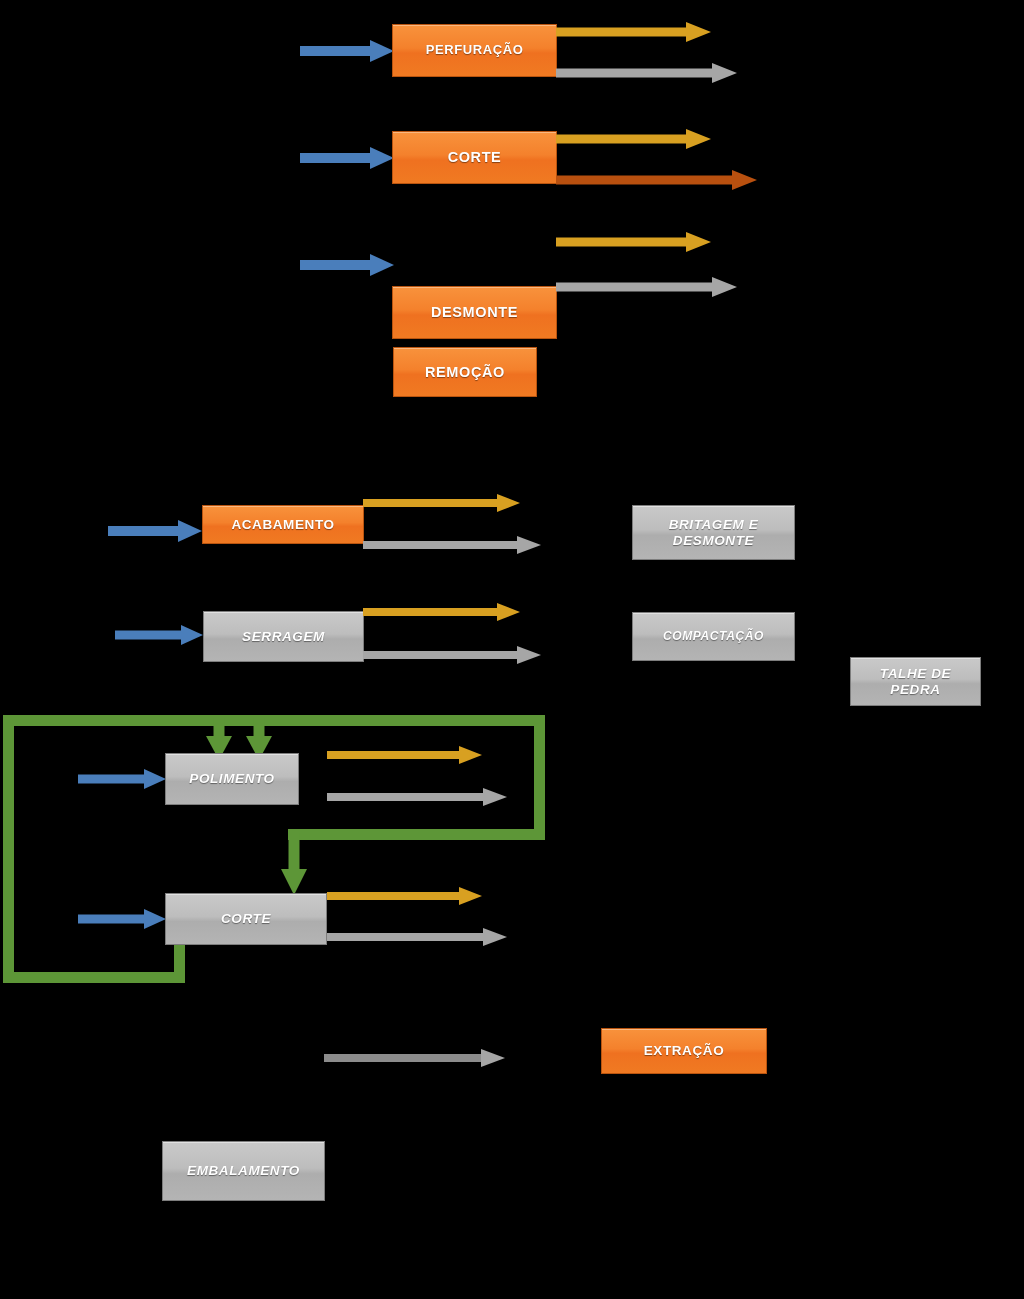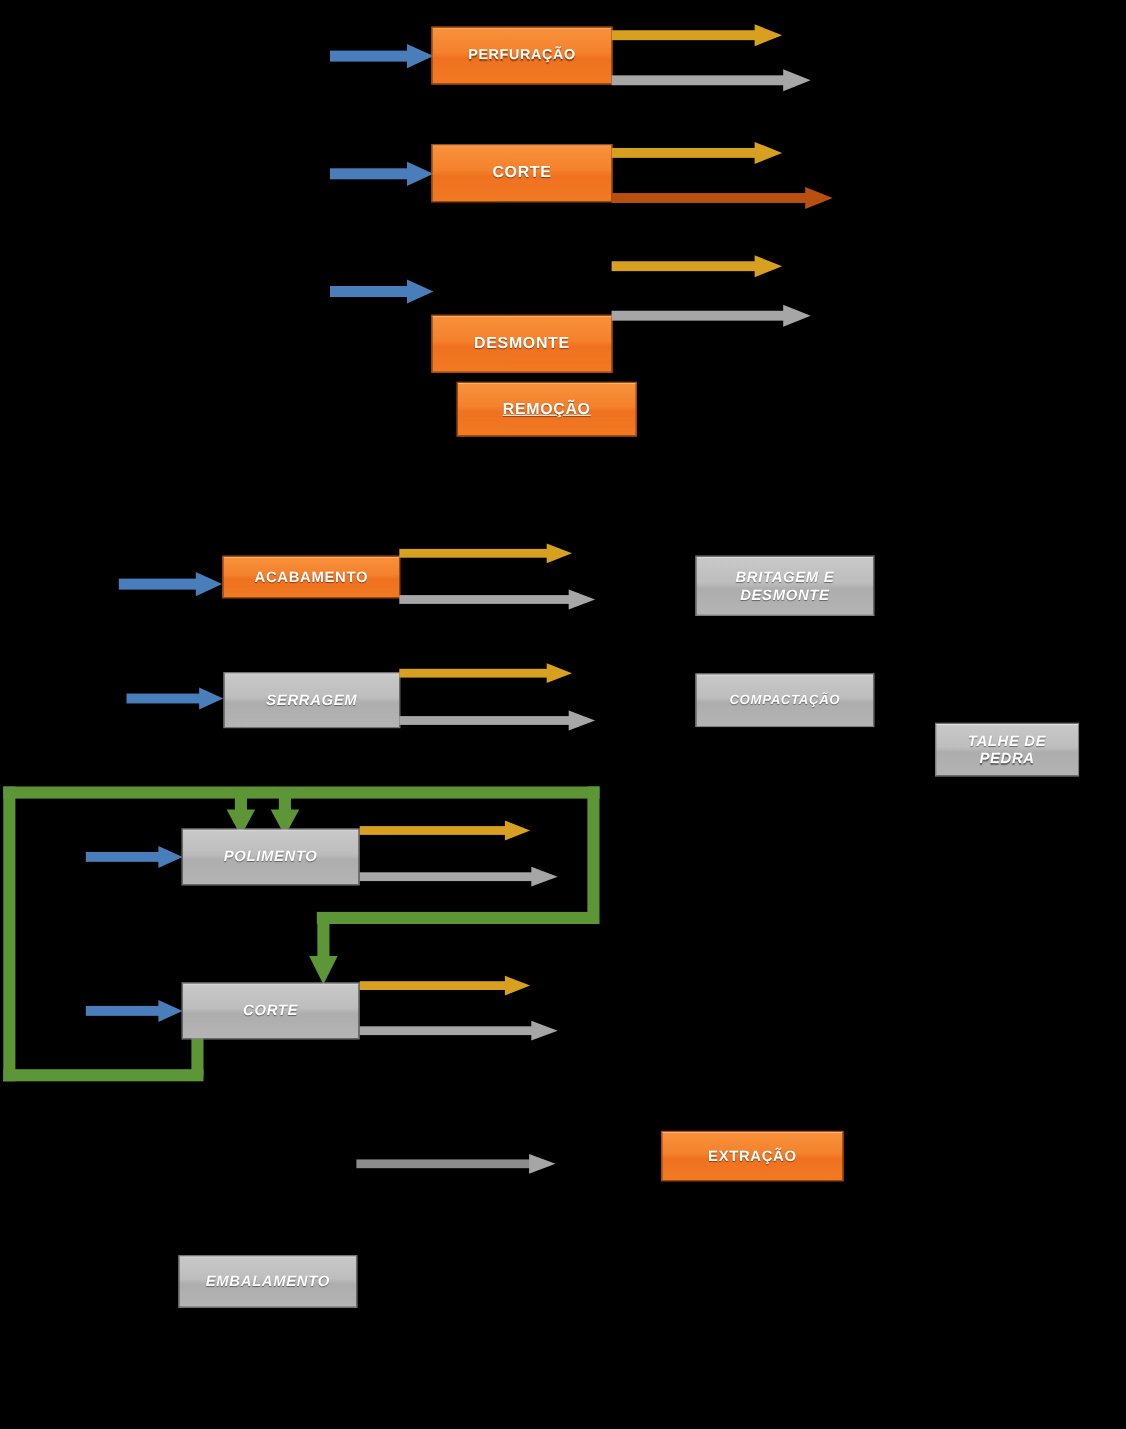--- a/index.html
+++ b/index.html
@@ -126,21 +126,21 @@
   </div>
   <div class="arrow" style="left:556px; top:232px; width:155px; height:20px;">
     <div class="shaft" style="width:134px; height:9px; background:#d8a021;"></div>
     <div class="head" style="left:130px; border-width:10px 0 10px 25px; border-left-color:#d8a021;"></div>
   </div>
   <div class="arrow" style="left:556px; top:277px; width:182px; height:20px;">
     <div class="shaft" style="width:160px; height:9px; background:#a6a6a6;"></div>
     <div class="head" style="left:156px; border-width:10px 0 10px 25px; border-left-color:#a6a6a6;"></div>
   </div>
 
-  <div class="box orange" style="left:415px; top:347px; width:164px; height:50px; font-size:14.5px;text-decoration:underline;">
+  <div class="box orange" style="left:393px; top:347px; width:144px; height:50px; font-size:14.5px;">
     <span>REMOÇÃO</span>
   </div>
 
   <div class="arrow" style="left:108px; top:520px; width:95px; height:22px;">
     <div class="shaft" style="width:74px; height:10px; background:#4a7ebb;"></div>
     <div class="head" style="left:70px; border-width:11px 0 11px 24px; border-left-color:#4a7ebb;"></div>
   </div>
   <div class="box orange" style="left:202px; top:505px; width:162px; height:39px; font-size:13.5px;">
     <span>ACABAMENTO</span>
   </div>
@@ -200,21 +200,21 @@
 
   <div class="varrow" style="left:281px; top:833px; width:26px; height:62px;">
     <div class="vshaft" style="width:11px; height:38px; background:#5d9637;"></div>
     <div class="vhead" style="top:36px; border-width:26px 13px 0 13px; border-top-color:#5d9637;"></div>
   </div>
 
   <div class="arrow" style="left:78px; top:768px; width:90px; height:22px;">
     <div class="shaft" style="width:70px; height:9px; background:#4a7ebb;"></div>
     <div class="head" style="left:66px; border-width:10px 0 10px 22px; border-left-color:#4a7ebb;"></div>
   </div>
-  <div class="box gray" style="left:165px; top:753px; width:162px; height:52px; font-size:13.5px;justify-content:center;">
+  <div class="box gray" style="left:165px; top:753px; width:134px; height:52px; font-size:13.5px;justify-content:center;">
     <span>POLIMENTO</span>
   </div>
   <div class="arrow" style="left:327px; top:746px; width:157px; height:18px;">
     <div class="shaft" style="width:136px; height:8px; background:#d8a021;"></div>
     <div class="head" style="left:132px; border-width:9px 0 9px 23px; border-left-color:#d8a021;"></div>
   </div>
   <div class="arrow" style="left:327px; top:788px; width:182px; height:18px;">
     <div class="shaft" style="width:160px; height:8px; background:#a6a6a6;"></div>
     <div class="head" style="left:156px; border-width:9px 0 9px 24px; border-left-color:#a6a6a6;"></div>
   </div>
@@ -233,21 +233,21 @@
   <div class="arrow" style="left:327px; top:928px; width:182px; height:18px;">
     <div class="shaft" style="width:160px; height:8px; background:#a6a6a6;"></div>
     <div class="head" style="left:156px; border-width:9px 0 9px 24px; border-left-color:#a6a6a6;"></div>
   </div>
 
   <div class="arrow" style="left:324px; top:1049px; width:184px; height:18px;">
     <div class="shaft" style="width:160px; height:8px; background:#8c8c8c;"></div>
     <div class="head" style="left:157px; border-width:9px 0 9px 24px; border-left-color:#a6a6a6;"></div>
   </div>
 
-  <div class="box gray" style="left:162px; top:1141px; width:163px; height:48px; font-size:13.5px;">
+  <div class="box gray" style="left:162px; top:1141px; width:163px; height:60px; font-size:13.5px;">
     <span>EMBALAMENTO</span>
   </div>
 
   <div class="box orange" style="left:601px; top:1028px; width:166px; height:46px; font-size:13.5px;">
     <span>EXTRAÇÃO</span>
   </div>
 
 </div>
 
 </body></html>

